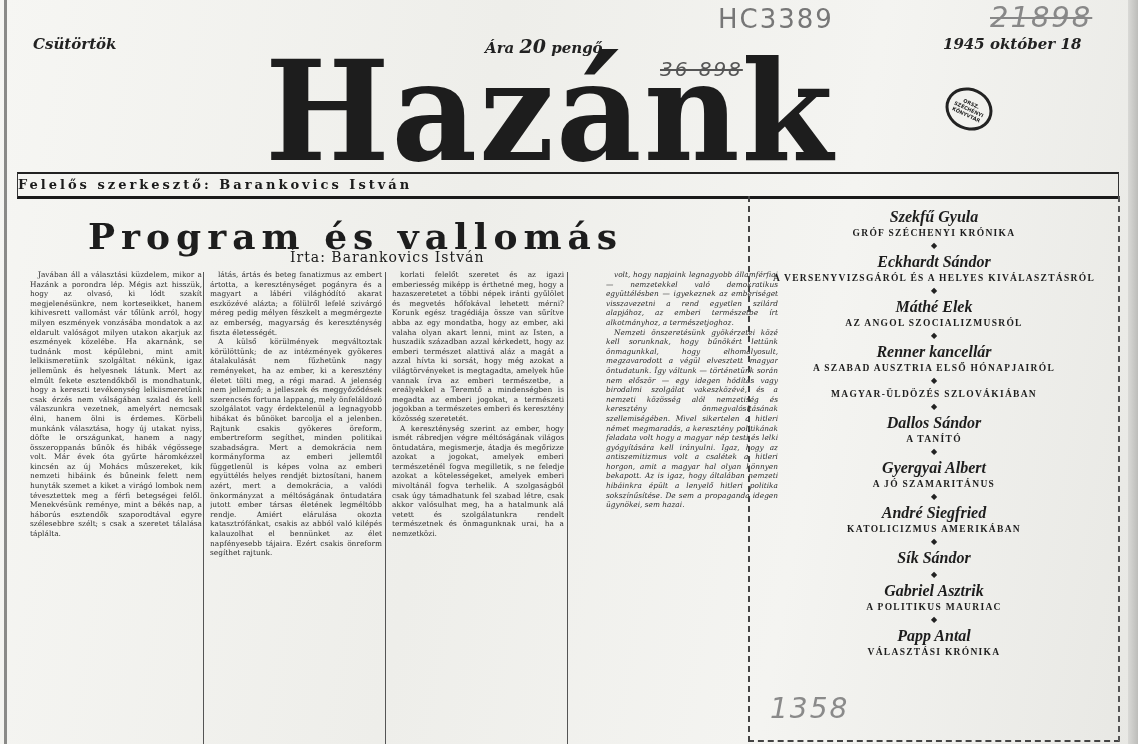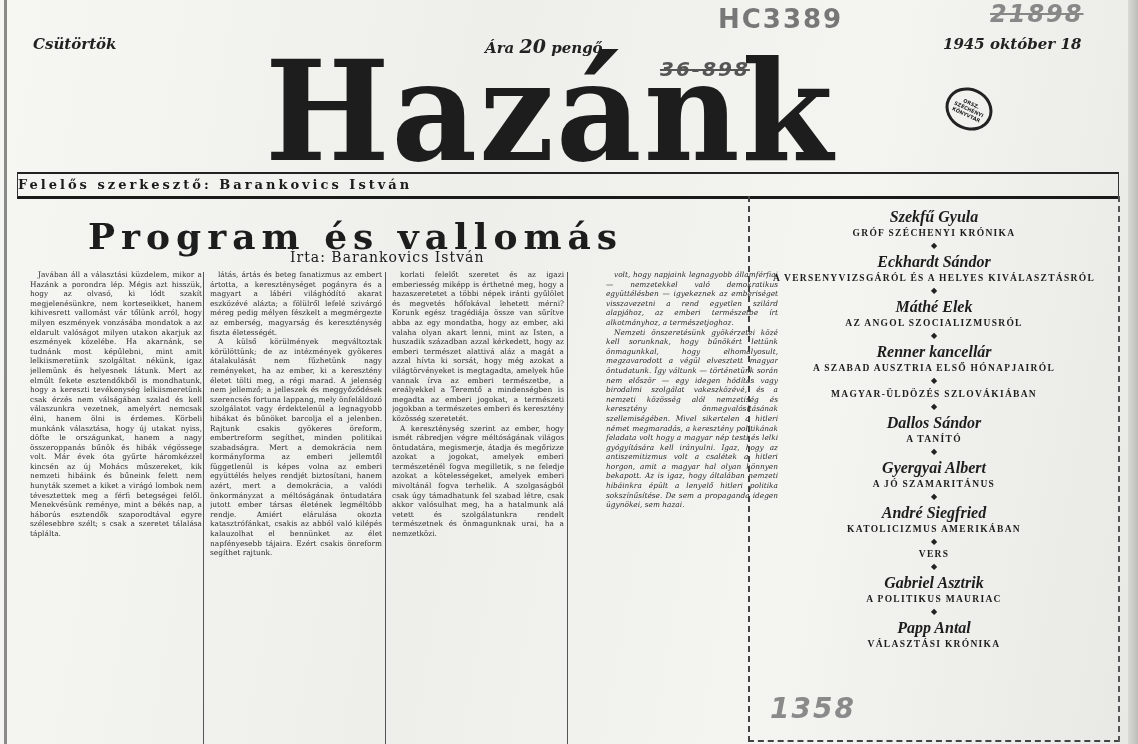--- a/index.html
+++ b/index.html
@@ -14,23 +14,23 @@
   }
   .left-edge { position:absolute; left:4px; top:0; width:3px; height:744px; background:#8a8a88; }
   .right-edge { position:absolute; left:1128px; top:0; width:10px; height:744px; background:linear-gradient(90deg,#d9d9d6,#bdbdba); }
 
   .top-line { position:absolute; top:35px; font-style:italic; font-weight:bold; font-size:15px; color:#222; }
   #day { left:33px; }
   #price { left:485px; }
   #price b { font-size:19px; }
   #date { left:943px; }
 
-  .hand { position:absolute; font-family:"DejaVu Sans", sans-serif; color:#777; font-weight:bold; letter-spacing:2px; }
+  .hand { position:absolute; font-family:"DejaVu Sans", sans-serif; color:#777; font-weight:normal; letter-spacing:2px; }
   #hand1 { left:718px; top:4px; font-size:26px; }
-  #hand2 { left:990px; top:0px; font-size:24px; color:#888; font-style:italic; text-decoration:line-through; }
+  #hand2 { left:990px; top:0px; font-size:29px; color:#888; font-style:italic; text-decoration:line-through; }
   #hand3 { left:660px; top:57px; font-size:20px; color:#555; font-style:italic; text-decoration:line-through; }
   #hand4 { left:770px; top:692px; font-size:28px; color:#8a8a8a; font-style:italic; }
 
   .masthead {
     position:absolute; left:230px; top:52px; width:640px; height:120px;
     text-align:center; font-family:"DejaVu Serif", serif; font-weight:bold;
     font-size:132px; line-height:120px; letter-spacing:2px; color:#1d1d1d;
     transform:scaleY(1.05);
   }
   .stamp {
@@ -158,21 +158,21 @@
     <div class="toc-author">Gyergyai Albert</div>
     <div class="toc-title">A JÓ SZAMARITÁNUS</div>
     <div class="toc-sep">◆</div>
   </div>
   <div class="toc-entry">
     <div class="toc-author">André Siegfried</div>
     <div class="toc-title">KATOLICIZMUS AMERIKÁBAN</div>
     <div class="toc-sep">◆</div>
   </div>
   <div class="toc-entry">
-    <div class="toc-title">VERS</div>
+    <div class="toc-author">Sík Sándor</div>
     <div class="toc-sep">◆</div>
   </div>
   <div class="toc-entry">
     <div class="toc-author">Gabriel Asztrik</div>
     <div class="toc-title">A POLITIKUS MAURIAC</div>
     <div class="toc-sep">◆</div>
   </div>
   <div class="toc-entry">
     <div class="toc-author">Papp Antal</div>
     <div class="toc-title">VÁLASZTÁSI KRÓNIKA</div>

